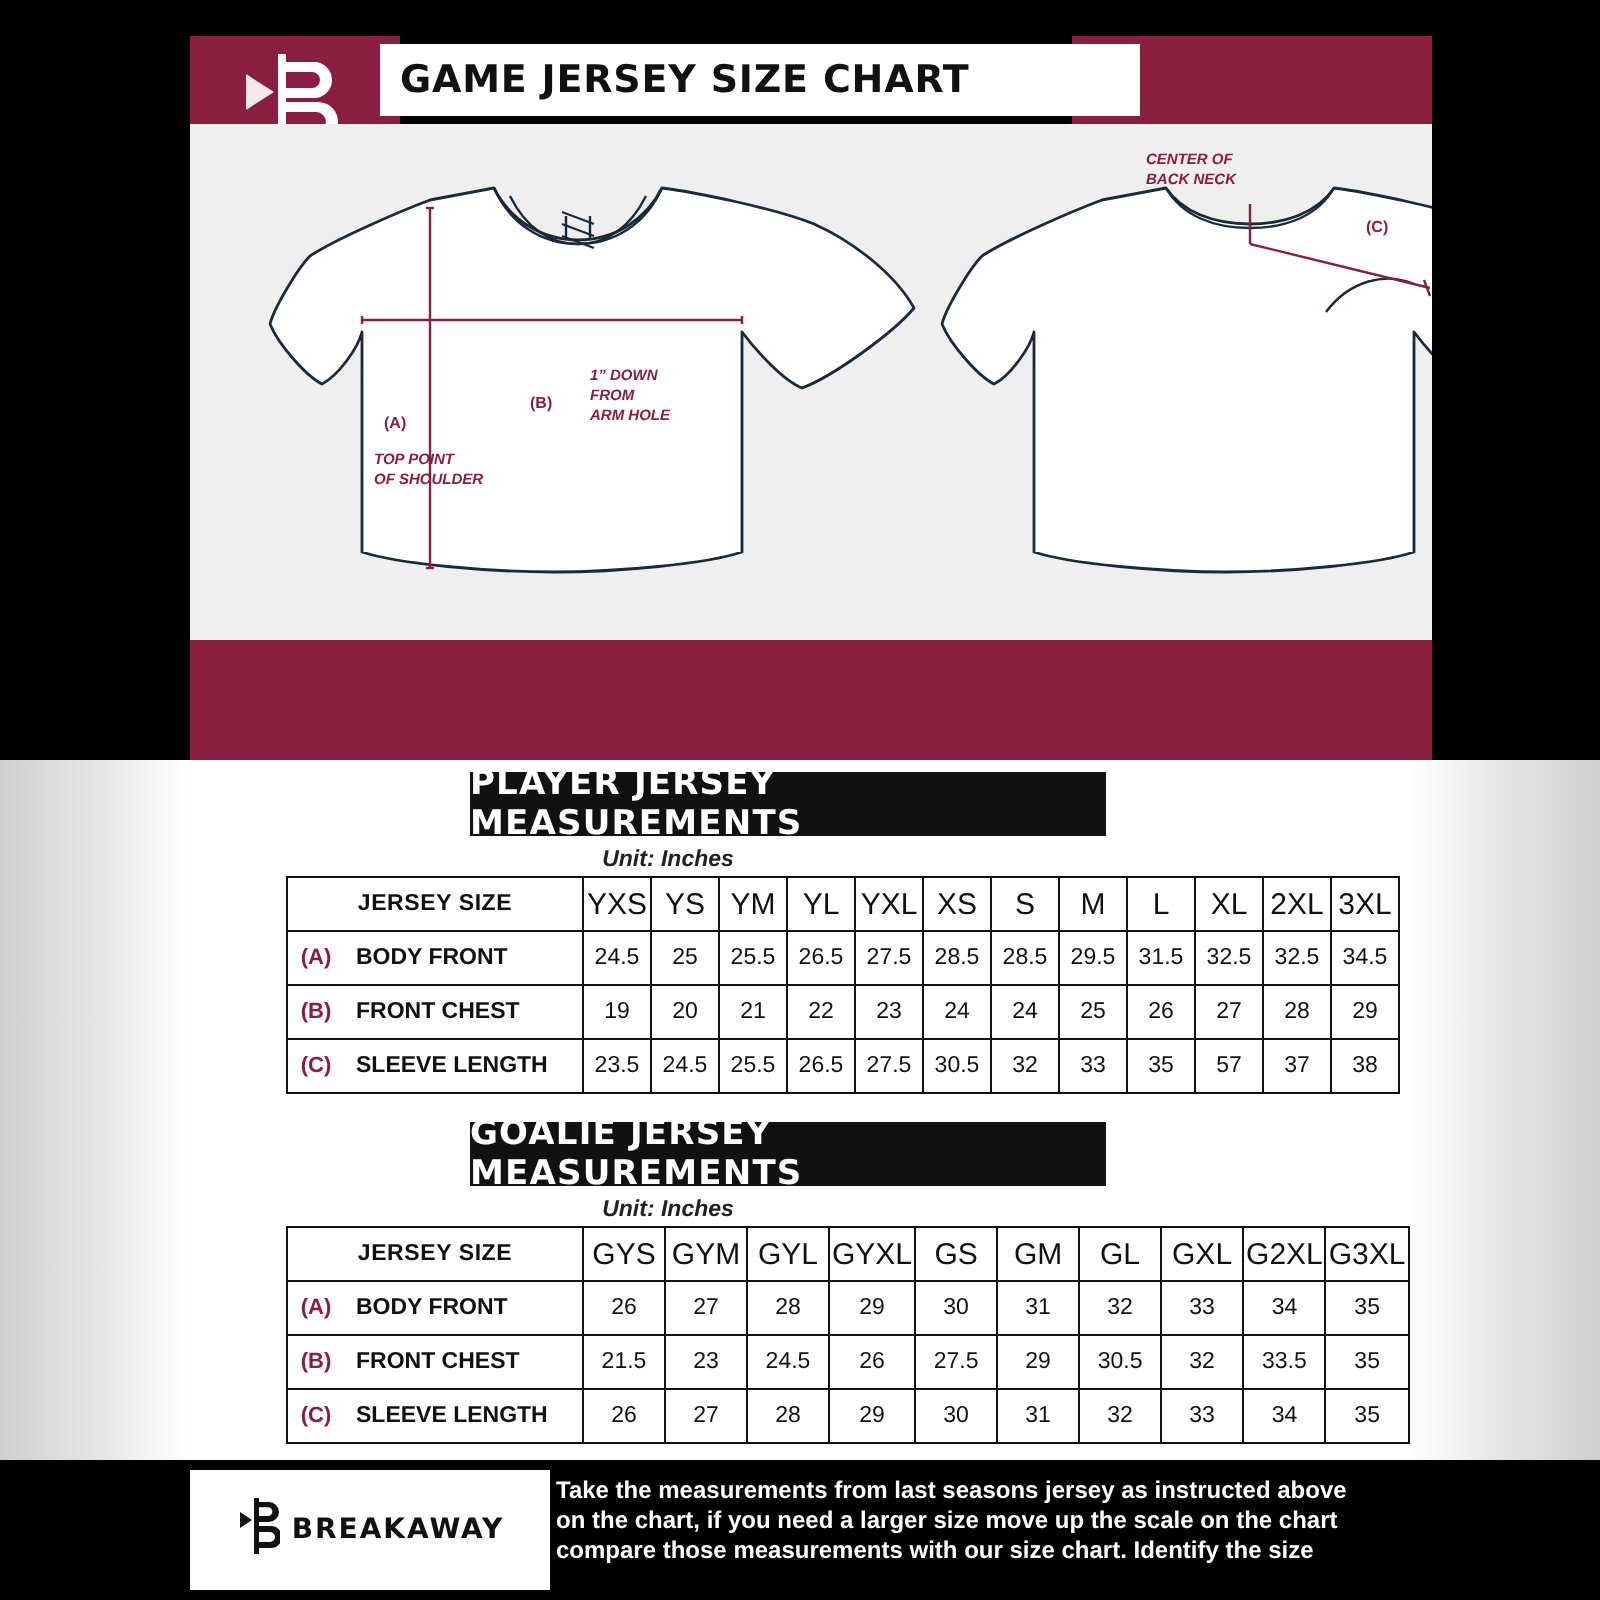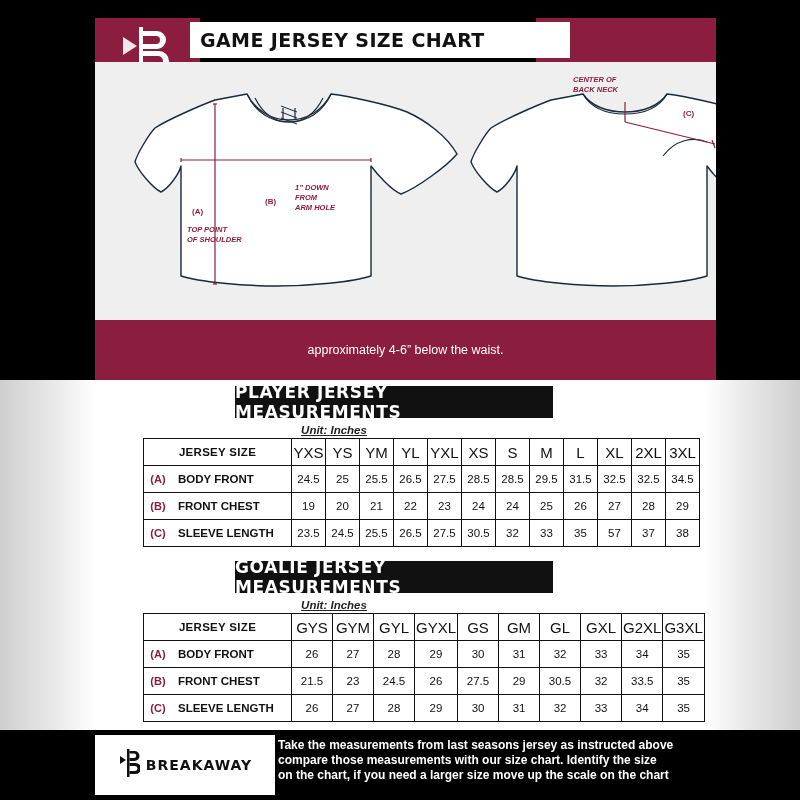--- a/index.html
+++ b/index.html
@@ -33,21 +33,21 @@
   .grad-l{position:absolute;left:0;top:380px;width:95px;height:350px;
           background:linear-gradient(90deg,#cfcfcf 0%,#eaeaea 60%,#fff 100%);}
   .grad-r{position:absolute;right:0;top:380px;width:95px;height:350px;
           background:linear-gradient(270deg,#cfcfcf 0%,#eaeaea 60%,#fff 100%);}
 
   .sectitle{position:absolute;background:#111;color:#fff;height:32px;display:flex;align-items:center;justify-content:center;
             font-size:17px;font-weight:bold;letter-spacing:.6px;font-family:"DejaVu Sans",sans-serif;}
   #player-title{left:235px;top:386px;width:318px;}
   #goalie-title{left:235px;top:561px;width:318px;}
 
-  .unit{position:absolute;width:668px;text-align:center;font-size:11.5px;font-style:italic;font-weight:bold;color:#222;text-decoration:underline;}
+  .unit{position:absolute;width:668px;text-align:center;font-size:11.5px;font-style:italic;font-weight:bold;color:#222;}
   #unit1{top:424px;} #unit2{top:599px;}
 
   table{position:absolute;border-collapse:collapse;font-size:11.5px;color:#111;}
   #player-table{left:143px;top:438px;}
   #goalie-table{left:143px;top:613px;}
   table td,table th{border:1px solid #111;height:24px;font-weight:normal;}
   .rowlabel{text-align:left;padding-left:6px;font-weight:bold;font-size:11.5px;white-space:nowrap;}
   .tagcell{width:26px;text-align:center;color:#8b1d3f;font-weight:bold;font-size:11px;border-right:none !important;}
   .labelcell{border-left:none !important;}
   .hdrcell{text-align:center;font-weight:normal;font-size:15px;}
@@ -142,21 +142,20 @@
       </g>
       <text class="dimi" x="478" y="20">CENTER OF</text>
       <text class="dimi" x="478" y="30">BACK NECK</text>
       <text class="dim" x="588" y="54">(C)</text>
     </svg>
   </div>
 
   <div class="note-black-l"></div>
   <div class="note-black-r"></div>
   <div class="note">
-    <div>approximately 4-6” below the waist.</div>
   </div>
 
   <div class="body"></div>
   <div class="grad-l"></div>
   <div class="grad-r"></div>
 
   <div class="sectitle" id="player-title">PLAYER JERSEY MEASUREMENTS</div>
   <div class="unit" id="unit1">Unit: Inches</div>
   <table id="player-table">
       <tbody>
@@ -299,17 +298,17 @@
             <path d="M11.5 15 h6 a5.5 5.5 0 0 1 0 11 h-6 v-3 h5.5 a2.5 2.5 0 0 0 0 -5 h-5.5 z"></path>
             <path d="M2 8 l6 4 l-6 4 z"></path>
           </g>
         </svg>
       </span>
       <span class="brandtext">BREAKAWAY</span>
     </div>
   </div>
   <div class="foot-text">
     <div>Take the measurements from last seasons jersey as instructed above</div>
+    <div>on the chart, if you need a larger size move up the scale on the chart</div>
     <div>compare those measurements  with our size chart. Identify the size</div>
-    <div>on the chart, if you need a larger size move up the scale on the chart</div>
   </div>
 
 </div>
 
 </body></html>

